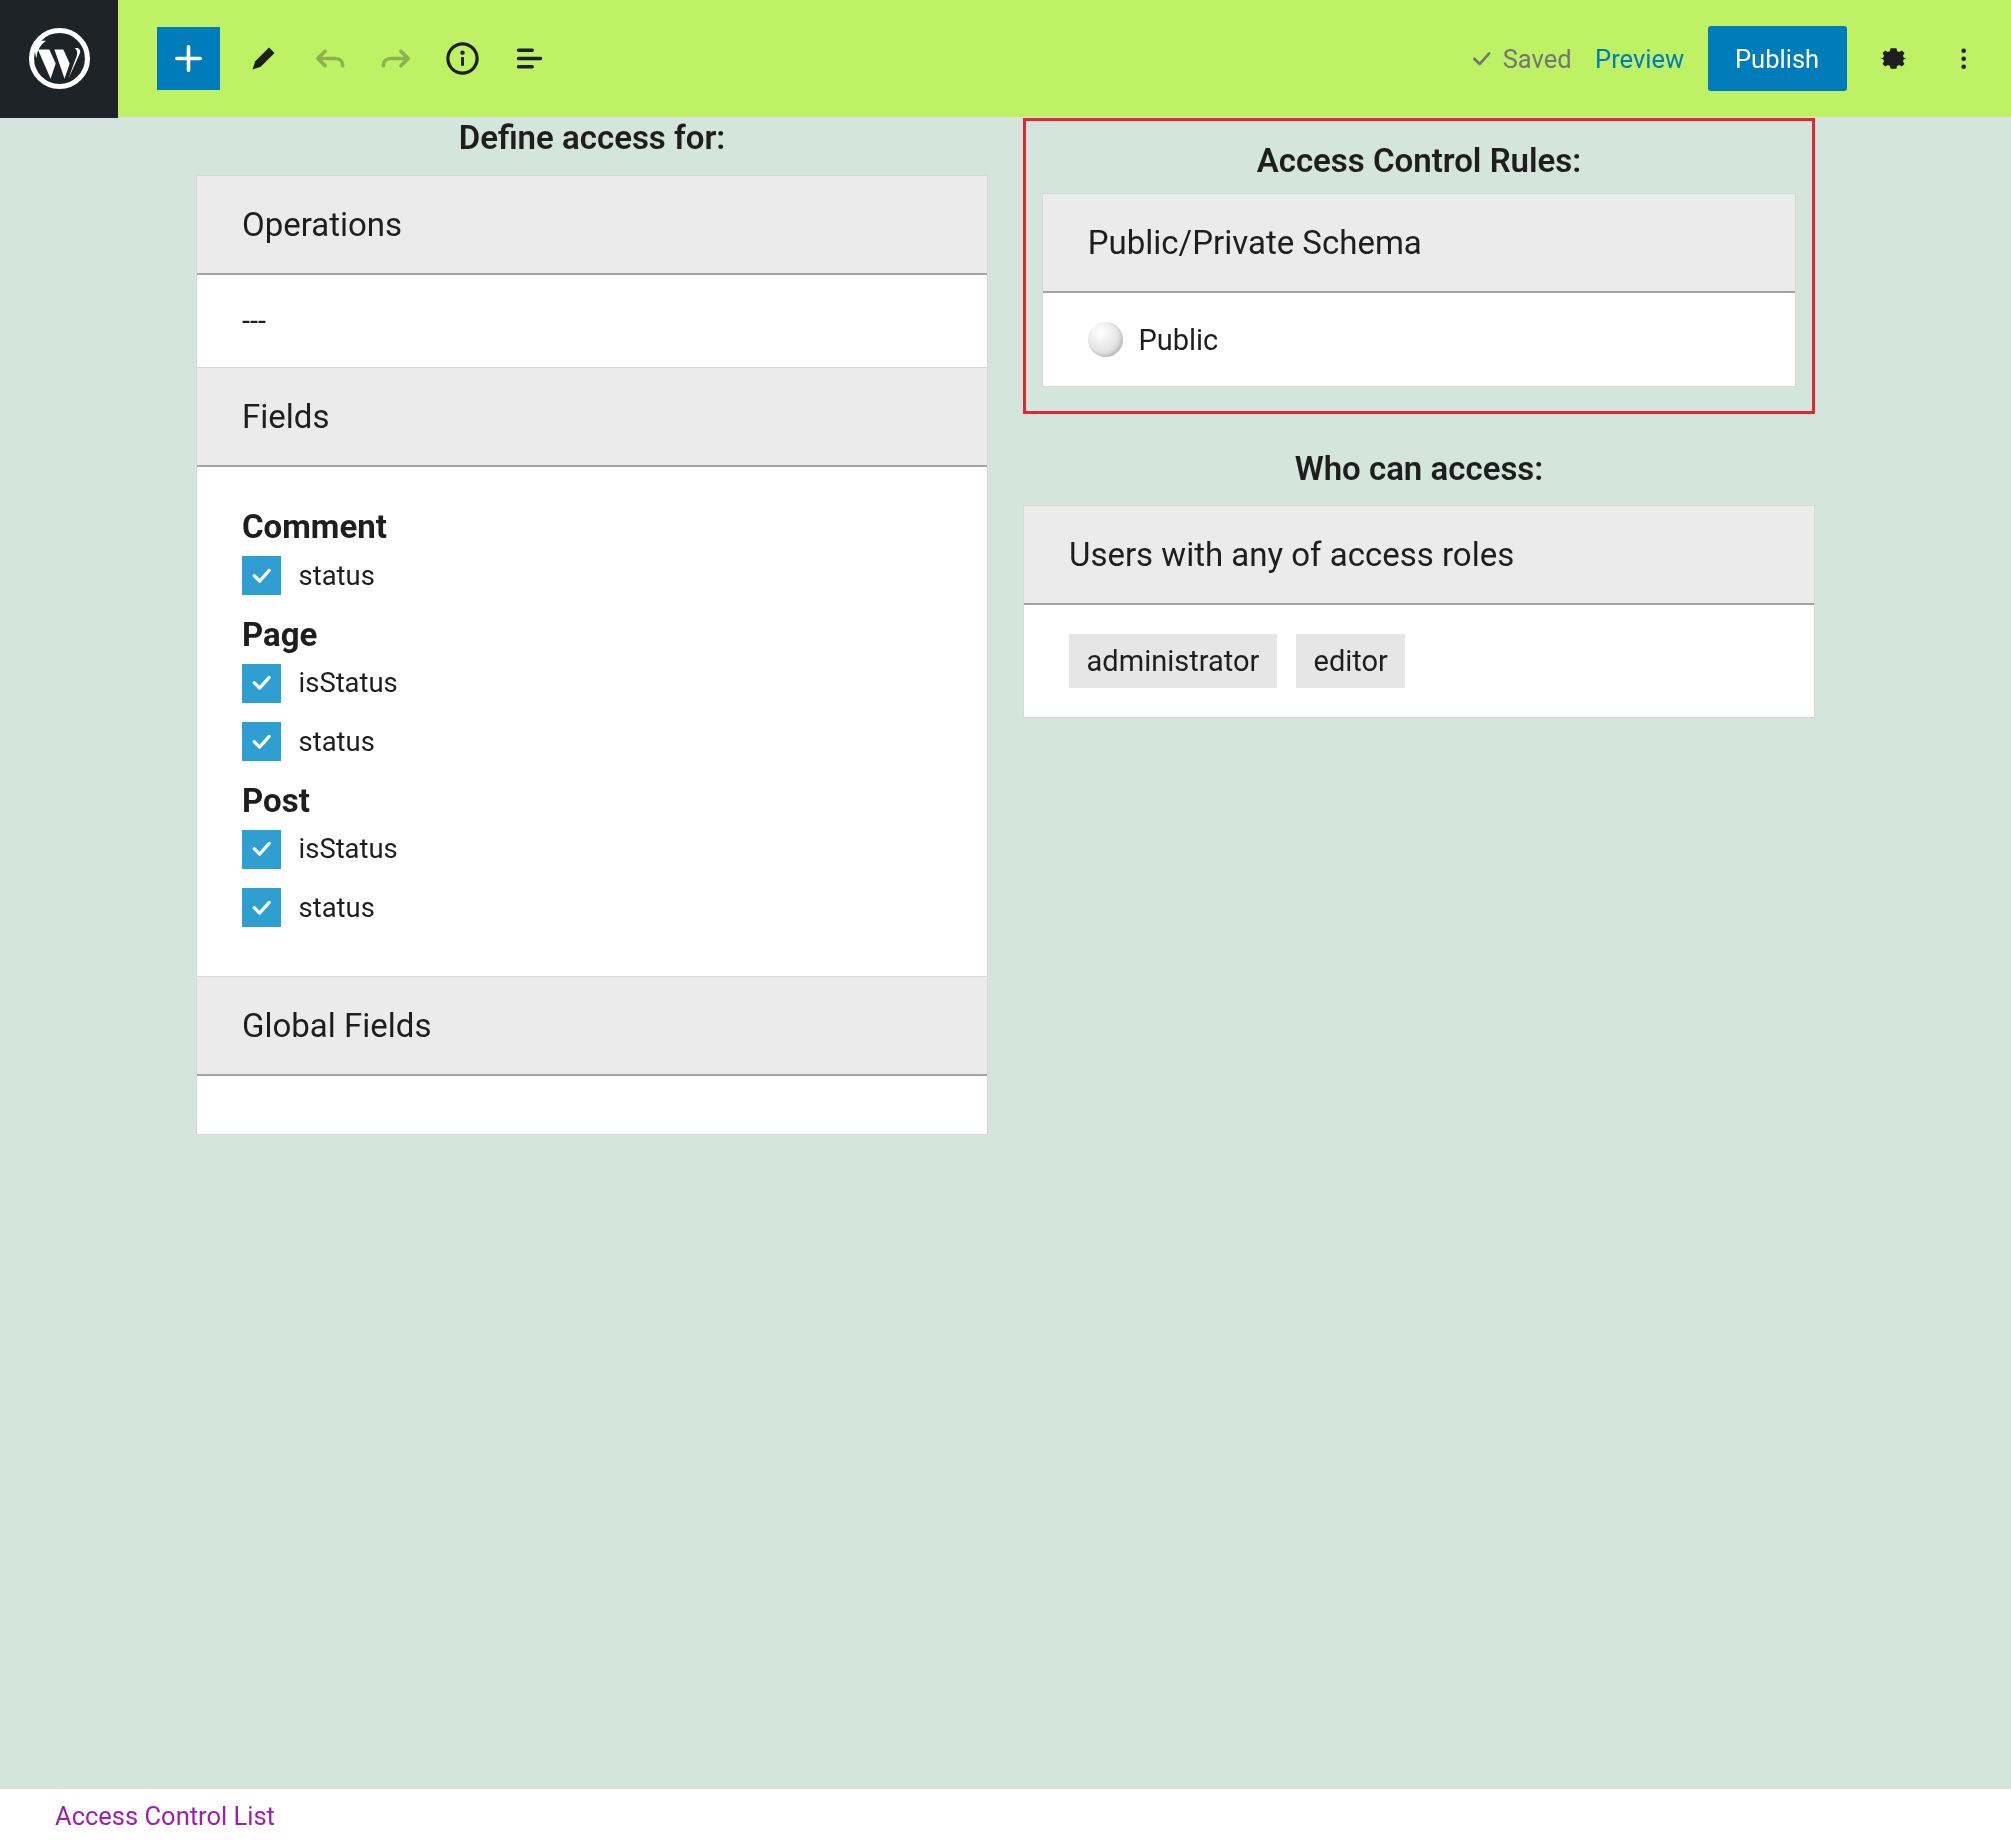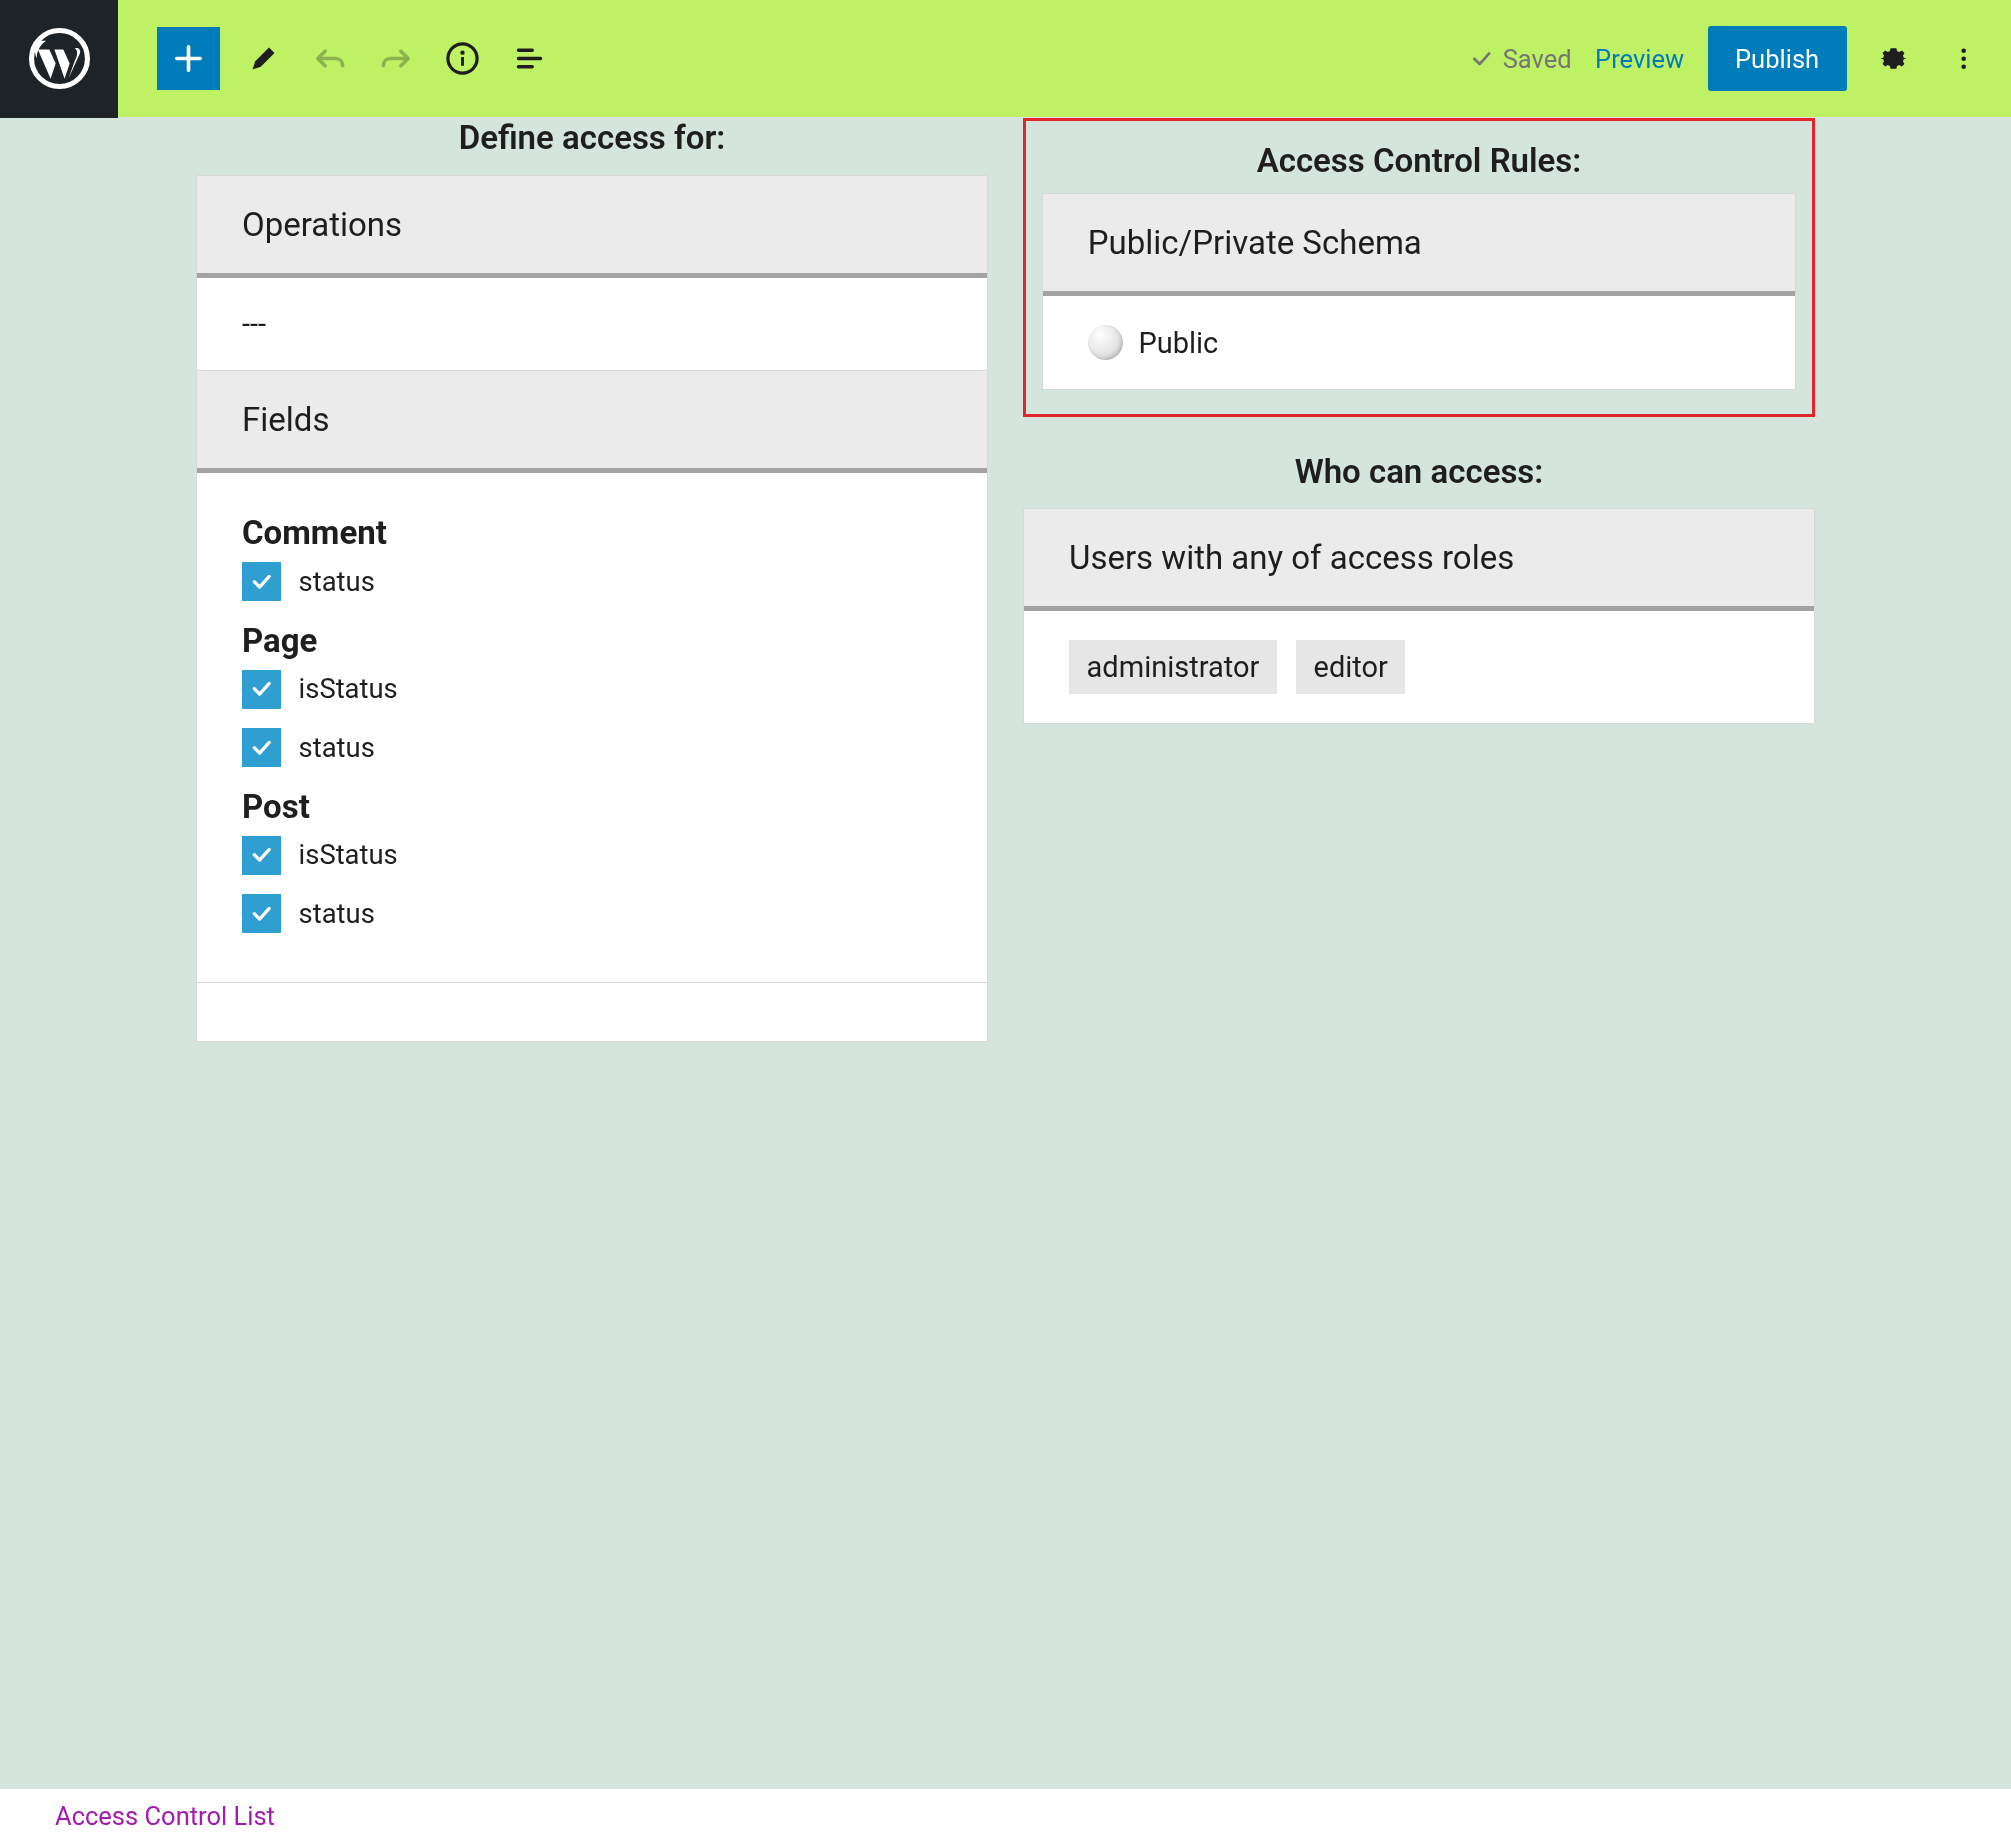--- a/index.html
+++ b/index.html
@@ -126,21 +126,21 @@
 .card {
   background: #fff;
   border: 1px solid #d8d8d8;
   margin-bottom: 0;
 }
 .card-header {
   background: #ebebeb;
   padding: 29px 45px;
   font-size: 33px;
   color: #1e1e1e;
-  border-bottom: 5px solid #a3a3a3;
+  border-bottom: 2px solid #a3a3a3;
 }
 .card-body {
   padding: 29px 45px;
   font-size: 29px;
   color: #1e1e1e;
 }
 .card-body.with-radio {
   display: flex;
   align-items: flex-end;
   gap: 15.7px;
@@ -346,20 +346,21 @@
                     <path d="M5 12 L10 17 L19 7" fill="none" stroke="#fff" stroke-width="3" stroke-linecap="round" stroke-linejoin="round"></path>
                   </svg>
               </div>
               <span class="check-label">status</span>
             </div>
 
           </div>
         </div>
 
         <div class="card">
+          <div class="card-header">Global Fields</div>
           <div class="card-body" style="height:39px"></div>
         </div>
       </div>
     </div>
 
     <div class="col">
 
       <div class="highlight-box">
         <div class="section-title">Access Control Rules:</div>
         <div class="card">

